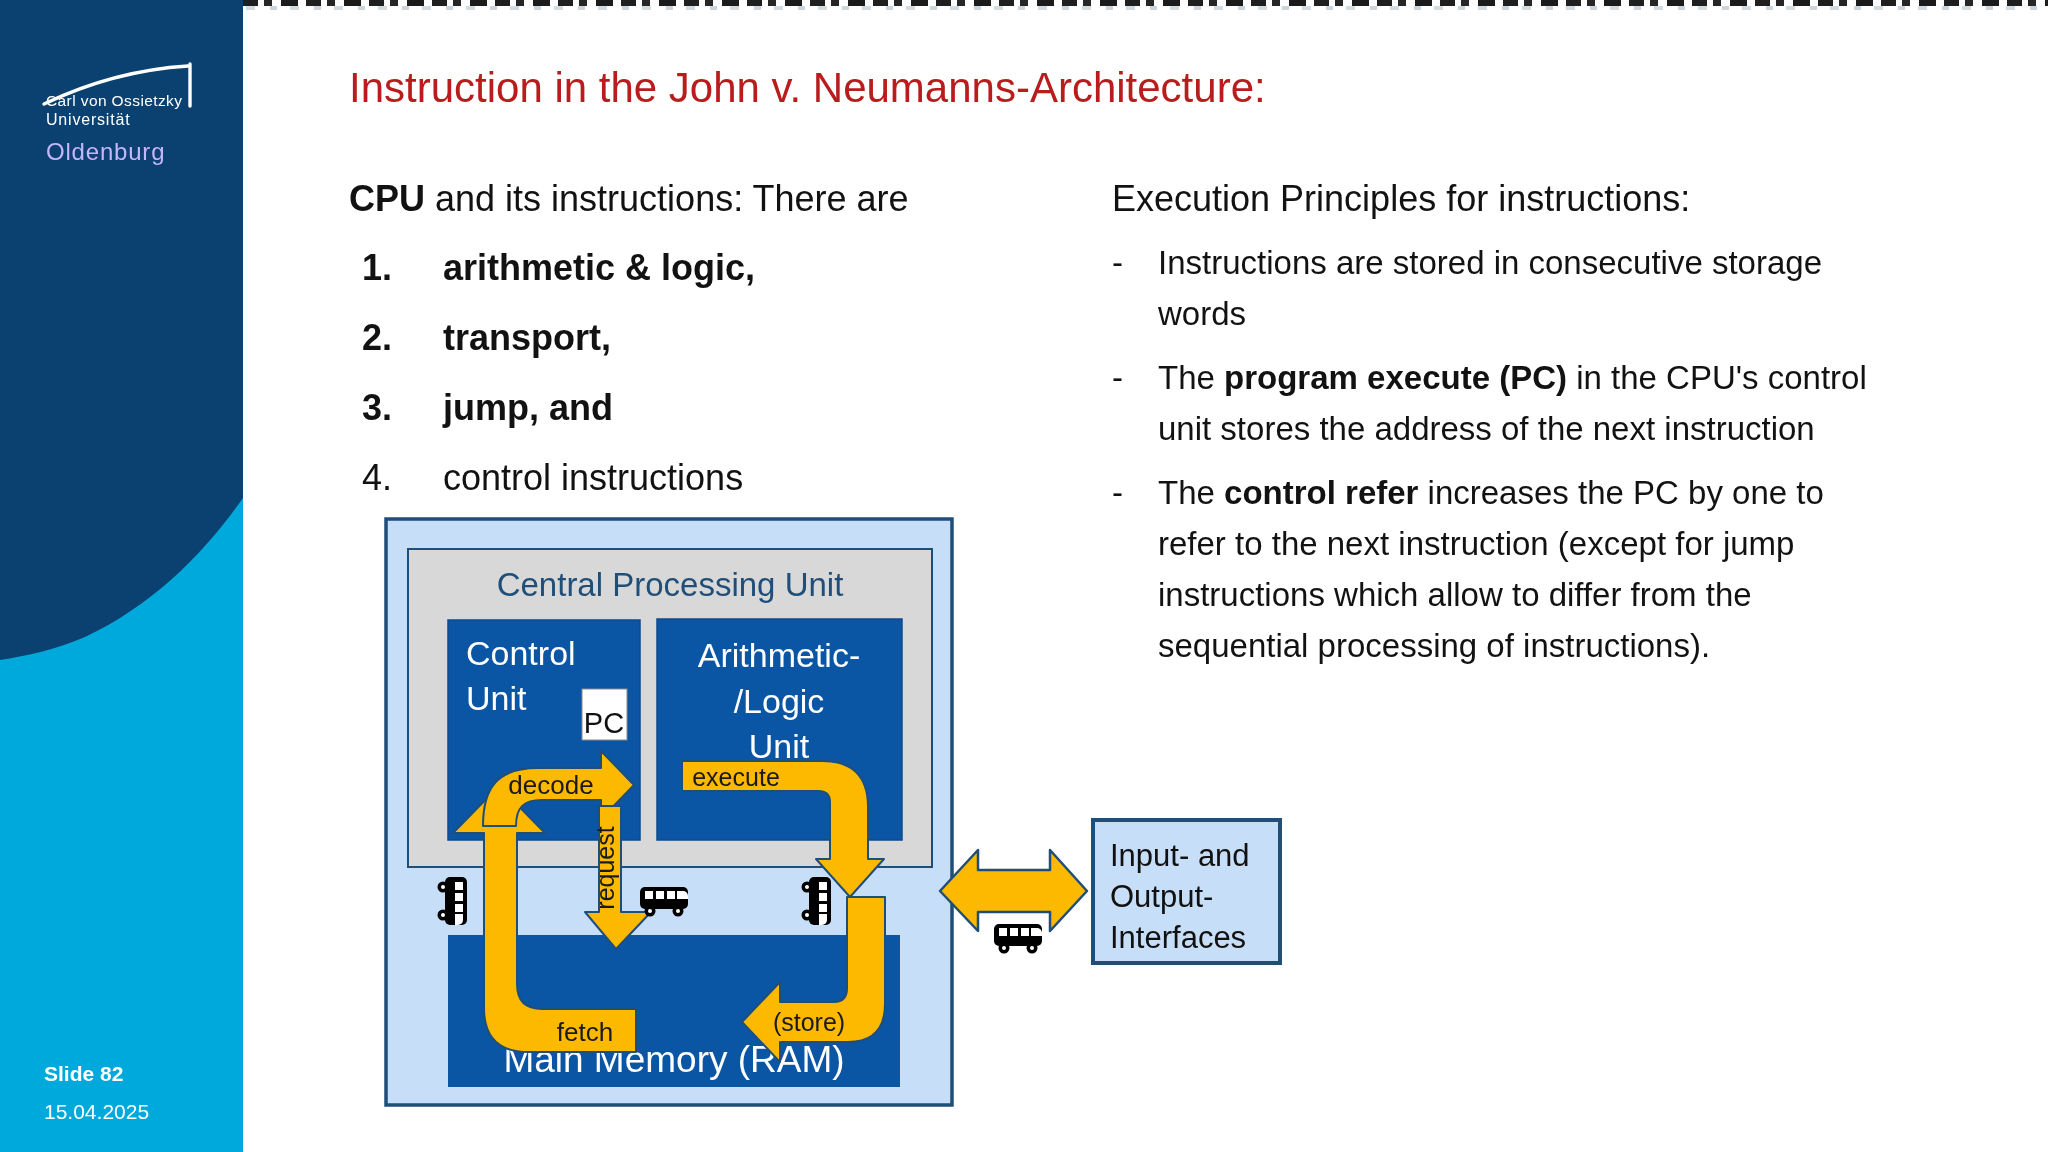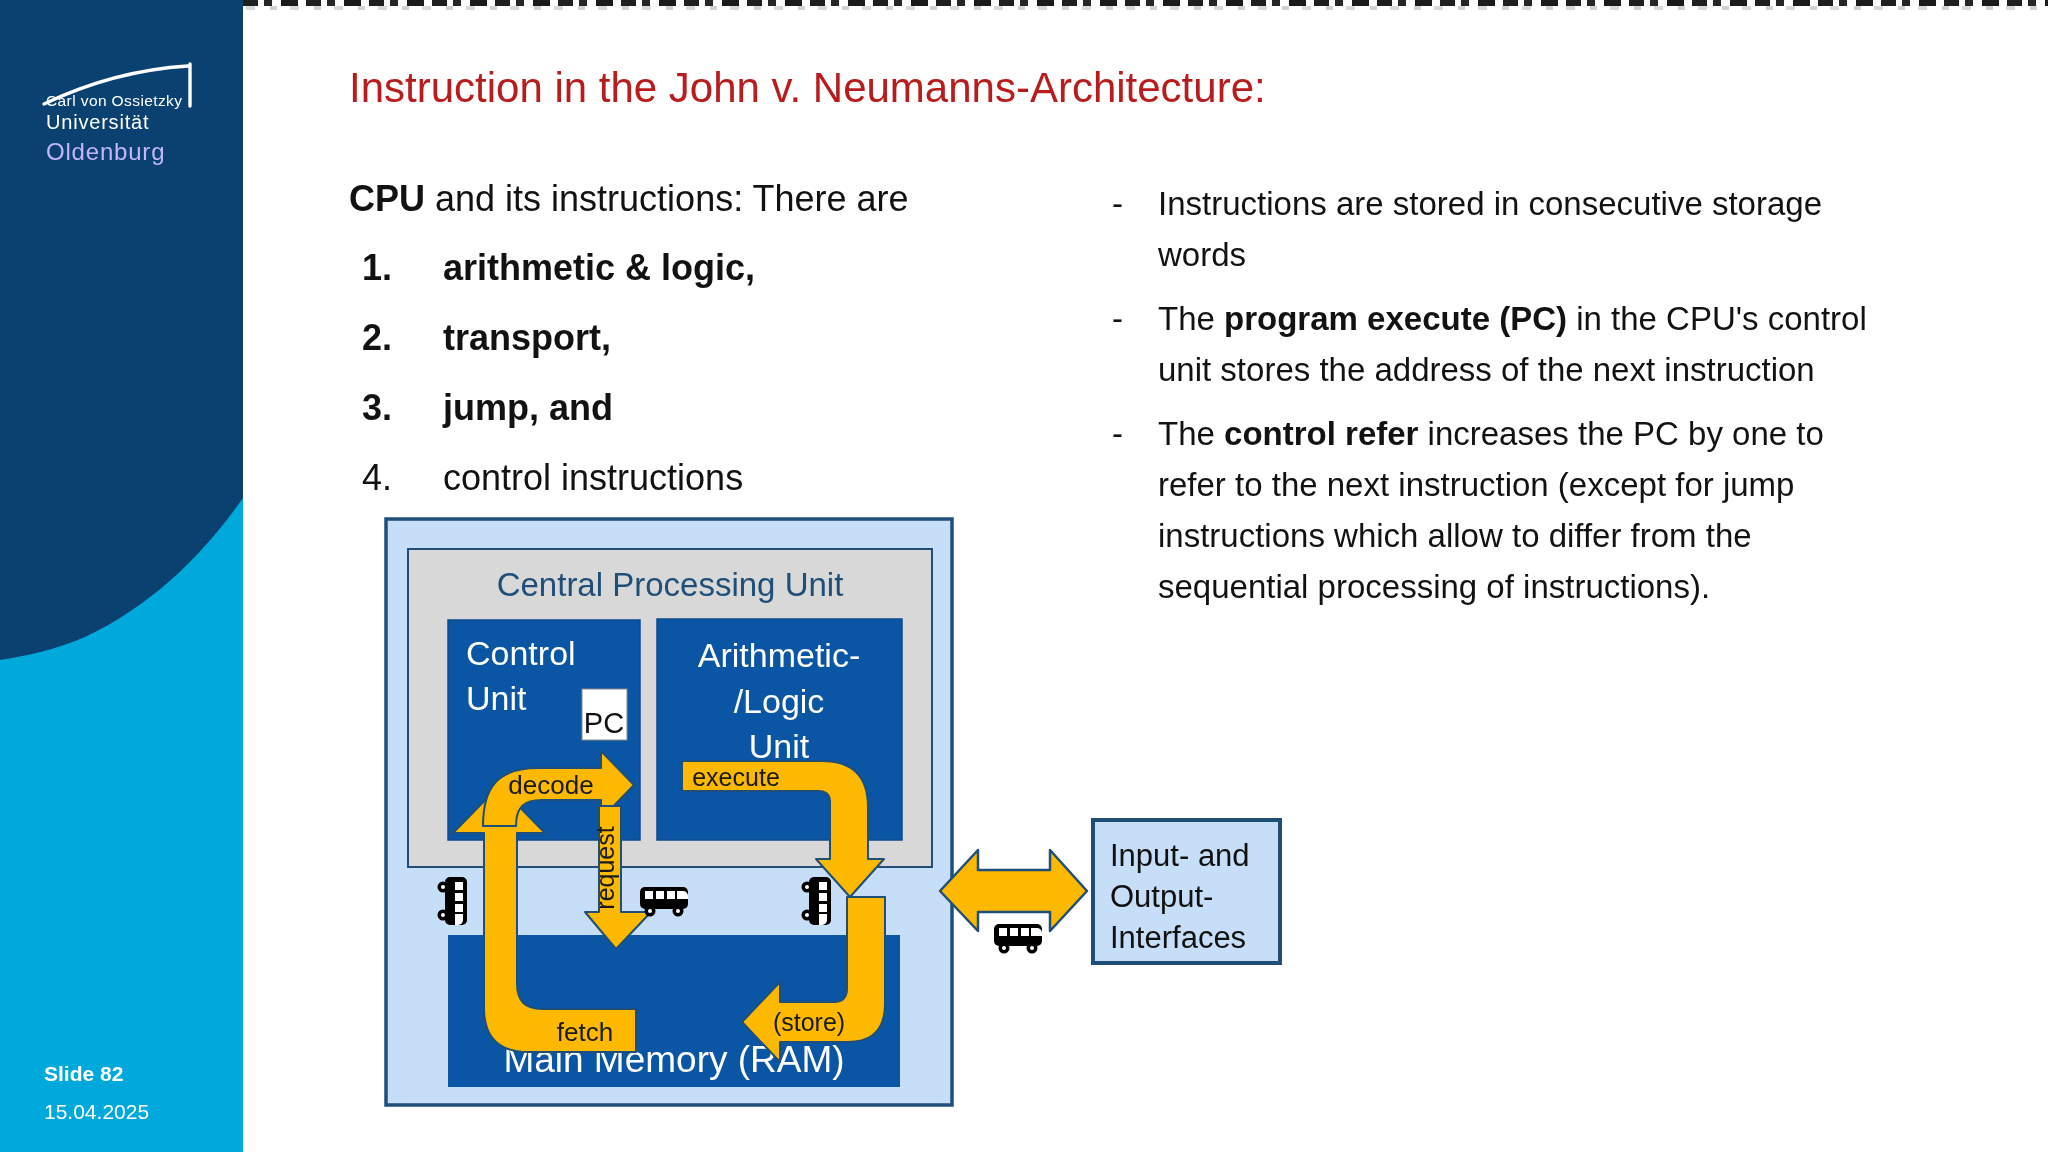--- a/index.html
+++ b/index.html
@@ -12,21 +12,21 @@
   #slide{position:absolute;inset:0;width:2048px;height:1152px;background:#fff;}
 
   
   .sidebar{position:absolute;left:0;top:0;width:243px;height:1152px;background:#0b4170;}
   .sidebar-curve{position:absolute;left:0;top:482px;width:243px;height:670px;display:block;}
 
   
   .logo{position:absolute;left:0;top:16px;width:243px;height:200px;color:#fff;}
   .logo-arc{position:absolute;left:0;top:36px;width:243px;height:70px;}
   .logo-l1{position:absolute;left:46px;top:76px;font-size:15.5px;letter-spacing:.4px;color:#fff;white-space:nowrap;}
-  .logo-l2{position:absolute;left:46px;top:95px;font-size:20px;letter-spacing:.8px;color:#fff;white-space:nowrap;}
+  .logo-l2{position:absolute;left:46px;top:95px;font-size:16px;letter-spacing:.8px;color:#fff;white-space:nowrap;}
   .logo-l3{position:absolute;left:46px;top:122px;font-size:24px;letter-spacing:.8px;color:#c4b5fd;white-space:nowrap;}
 
   
   .slide-num{position:absolute;left:44px;top:1062px;font-size:21px;font-weight:bold;color:#fff;}
   .slide-date{position:absolute;left:44px;top:1100px;font-size:21px;color:#fff;}
 
   
   .top-strip{position:absolute;left:243px;top:0;width:1805px;height:10px;}
   .top-strip .r1{position:absolute;left:0;top:0;width:100%;height:6px;
     background:repeating-linear-gradient(90deg,#1f1f1f 0 15px,#fdfdfd 15px 21px,#262626 21px 29px,#fdfdfd 29px 38px,#1b1b1b 38px 55px,#fdfdfd 55px 63px);}
@@ -85,20 +85,21 @@
   <div class="title">Instruction in the John v. Neumanns-Architecture:</div>
 
   <div class="lheading"><b>CPU</b><span> and its instructions: There are</span></div>
 
   <div class="lrow lrow1 b"><span class="lnum">1.</span><span class="ltxt">arithmetic &amp; logic,</span></div>
   <div class="lrow lrow2 b"><span class="lnum">2.</span><span class="ltxt">transport,</span></div>
   <div class="lrow lrow3 b"><span class="lnum">3.</span><span class="ltxt">jump, and</span></div>
   <div class="lrow lrow4"><span class="lnum">4.</span><span class="ltxt">control instructions</span></div>
 
   <div class="rcol">
+    <div class="rheading">Execution Principles for instructions:</div>
     <ul class="rbullets">
       <li>
         <span class="marker">-</span>
         <span class="btxt"><span>Instructions are stored in consecutive storage words</span><b></b><span></span></span>
       </li>
       <li>
         <span class="marker">-</span>
         <span class="btxt"><span>The </span><b>program execute (PC)</b><span> in the CPU's control unit stores the address of the next instruction</span></span>
       </li>
       <li>

